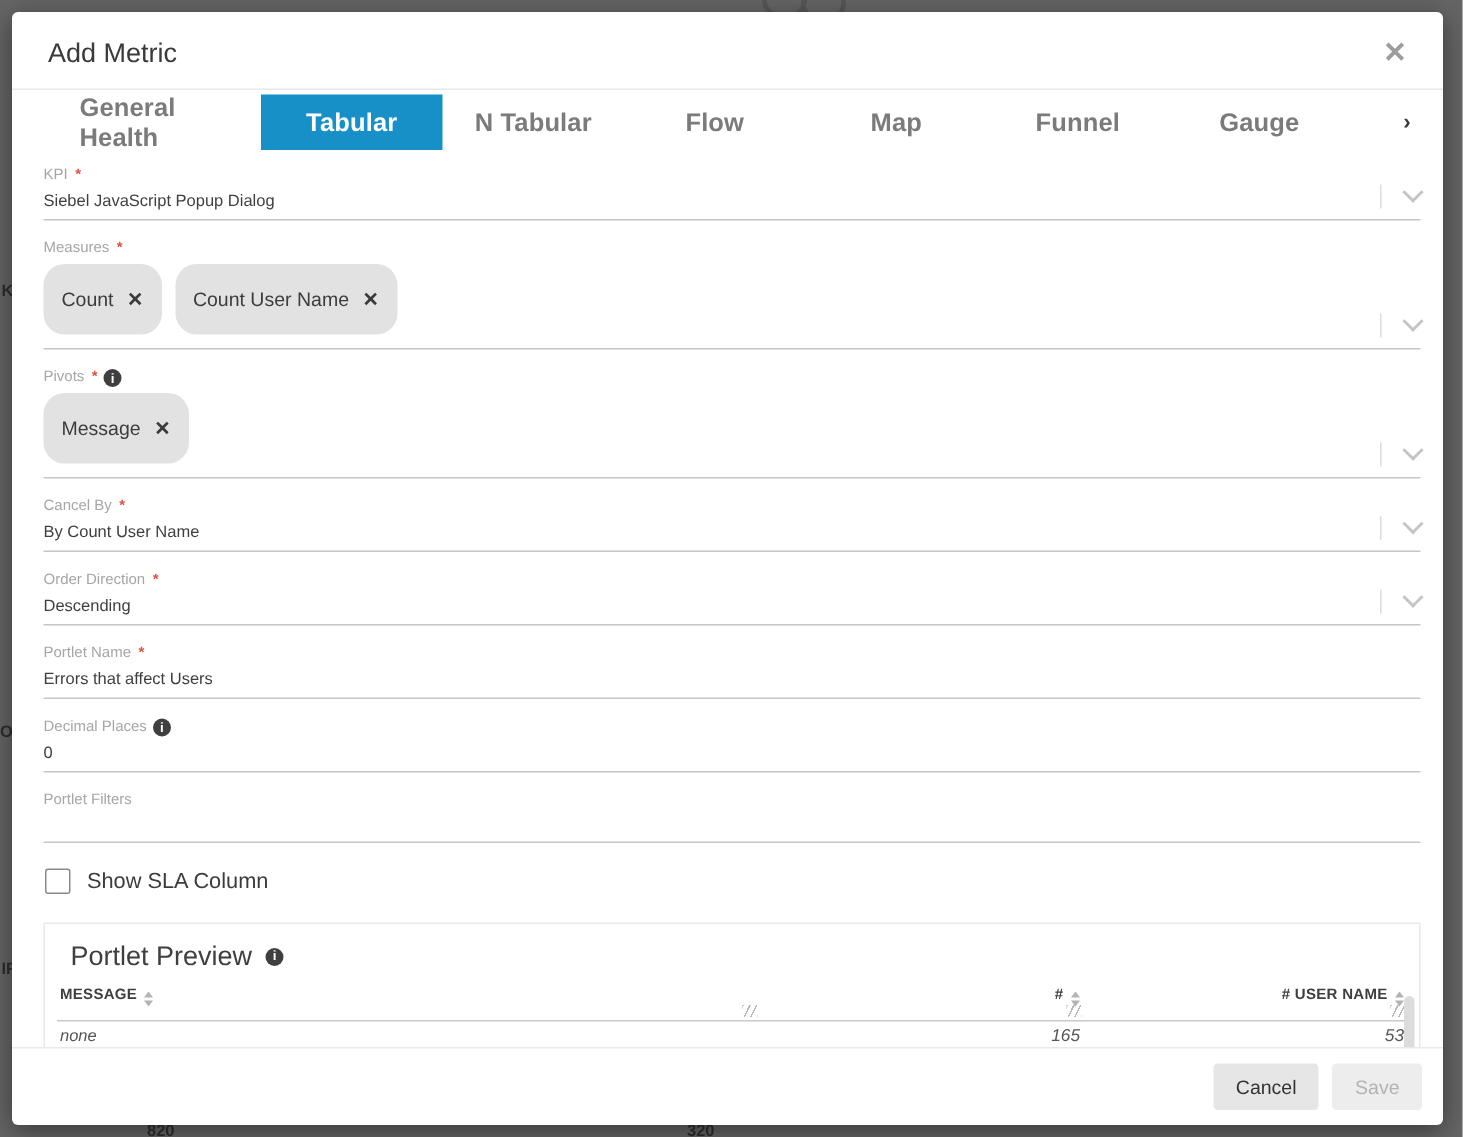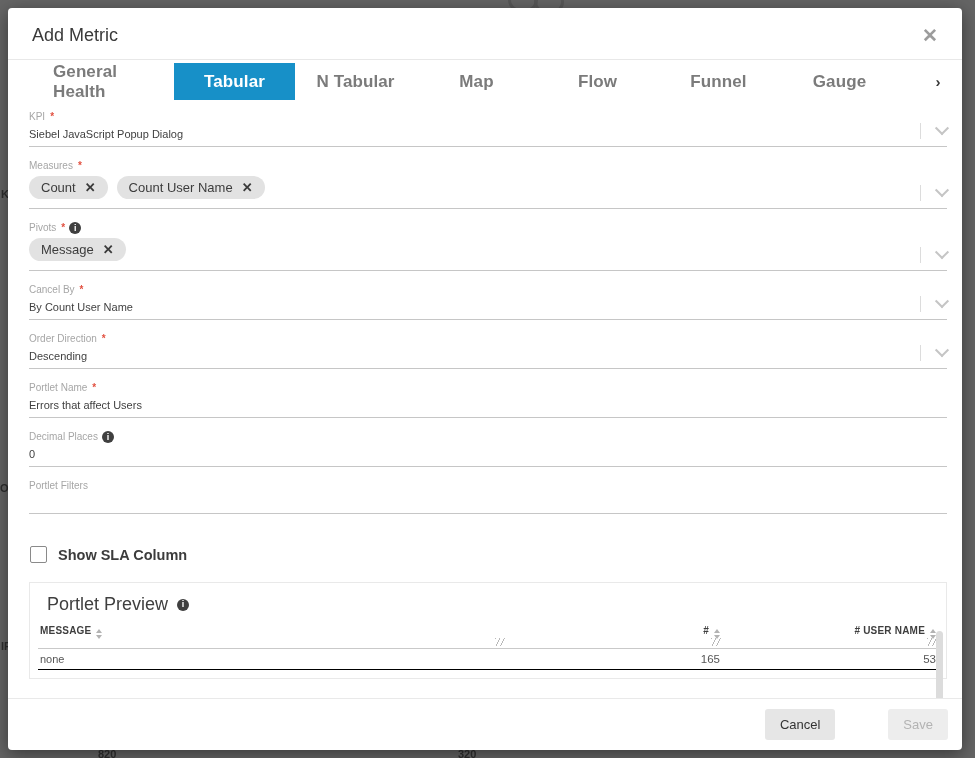--- a/index.html
+++ b/index.html
@@ -45,57 +45,57 @@
     display:inline-flex;align-items:center;justify-content:center;
     width:12px;height:12px;border-radius:50%;background:#3f3f3f;color:#fff;
     font-size:9px;font-weight:700;line-height:1;
   }
   .select-ctrl{position:absolute;right:0;bottom:7px;display:flex;align-items:center;cursor:pointer;}
   .sel-divider{width:1px;height:16px;background:#dcdcdc;margin-right:16px;}
   .chev{width:8px;height:8px;border-right:2px solid #c5c5c5;border-bottom:2px solid #c5c5c5;transform:rotate(45deg) translate(-2px,-2px);}
   .tags{display:flex;gap:9px;margin:3px 0 7px 0;}
   .pill{
     display:inline-flex;align-items:center;gap:9px;background:#e2e2e2;border-radius:14px;
-    padding:4px 12px;font-size:13px;color:#3c3c3c;
+    padding:16px 12px;font-size:13px;color:#3c3c3c;
   }
   .pill-x{font-weight:700;font-size:13px;color:#3a3a3a;cursor:pointer;line-height:1;}
   .chk-row{display:flex;align-items:center;gap:11px;margin:19px 0 19px 1px;}
   .chk-box{width:15px;height:15px;border:1.5px solid #8a8a8a;border-radius:2px;background:#fff;cursor:pointer;flex:none;}
   .chk-label{font-size:14.5px;color:#3c3c3c;}
   .empty-gap{height:18px;}
   
   .preview{border:1px solid #e9e9e9;margin-top:15px;padding:11px 8px 8px 8px;position:relative;}
   .preview-title-row{display:flex;align-items:center;gap:9px;padding-left:9px;margin-bottom:7px;}
   .preview-title{font-size:18px;color:#3f3f3f;}
   table.ptable{width:100%;border-collapse:collapse;table-layout:fixed;}
   .ptable th{
     font-size:10px;font-weight:700;color:#3e3e3e;letter-spacing:.2px;text-align:left;
     padding:3px 2px 9px 2px;border-bottom:1px solid #c9c9c9;position:relative;cursor:pointer;
   }
   .ptable th.num{text-align:right;}
   .ptable td{
     font-size:11px;color:#565656;padding:4px 2px;border-bottom:1px solid #000000;
-    white-space:nowrap;overflow:hidden;text-overflow:ellipsis;
+    white-space:nowrap;overflow:hidden;text-overflow:ellipsis;font-style:italic;
   }
   .ptable td.num{text-align:right;font-size:11.5px;}
   .sort-ic{display:inline-flex;flex-direction:column;gap:2px;margin-left:5px;vertical-align:1px;}
   .sort-ic .up{width:0;height:0;border-left:3.5px solid transparent;border-right:3.5px solid transparent;border-bottom:4px solid #b3b3b3;}
   .sort-ic .dn{width:0;height:0;border-left:3.5px solid transparent;border-right:3.5px solid transparent;border-top:4px solid #b3b3b3;}
   .grip{
     position:absolute;right:1px;bottom:2px;width:10px;height:8px;cursor:col-resize;
     background:repeating-linear-gradient(115deg,#b9b9b9 0 1px,transparent 1px 4px);
   }
   .vscroll{position:absolute;right:3px;top:48px;width:7px;height:92px;border-radius:4px;background:#dcdcdc;cursor:grab;}
   
   .modal-footer{
     border-top:1px solid #e9e9e9;padding:10px 14px;display:flex;justify-content:flex-end;gap:9px;align-items:center;
   }
   .btn{border:none;border-radius:3px;font-family:inherit;font-size:13px;padding:8px 15px;cursor:pointer;}
   .btn-cancel{background:#e6e6e6;color:#333333;}
-  .btn-save{background:#ededed;color:#b3b3b3;margin-left:44px;}
+  .btn-save{background:#ededed;color:#b3b3b3;}
 </style>
 </head>
 <body>
 
 <div class="bg-circle" style="left:508px;top:-13px;"></div>
 <div class="bg-circle" style="left:534px;top:-11px;"></div>
 <div class="bg-frag" style="left:1px;top:188px;">K</div>
 <div class="bg-frag" style="left:0px;top:482px;">OL</div>
 <div class="bg-frag" style="left:1px;top:640px;">IF</div>
 <div class="bg-frag" style="left:98px;top:748px;">820</div>
@@ -105,22 +105,22 @@
 
   <div class="modal-header">
     <div class="modal-title">Add Metric</div>
     <div class="close-x">✕</div>
   </div>
 
   <div class="tabs">
     <div class="tab">General Health</div>
     <div class="tab active">Tabular</div>
     <div class="tab">N Tabular</div>
+    <div class="tab">Flow</div>
     <div class="tab">Map</div>
-    <div class="tab">Flow</div>
     <div class="tab">Funnel</div>
     <div class="tab">Gauge</div>
     <div class="tab-more">›</div>
   </div>
 
   <div class="content">
 
     <div class="field">
       <div class="f-label">
         <span>KPI</span>
@@ -213,21 +213,21 @@
       <div class="f-value">0</div>
     </div>
 
     <div class="field">
       <div class="f-label">
         <span>Portlet Filters</span>
       </div>
       <div class="empty-gap"></div>
     </div>
 
-    <div class="chk-row" style="margin-top:32px;font-weight:bold;">
+    <div class="chk-row" style="margin-top:17px;">
       <span class="chk-box"></span>
       <span class="chk-label">Show SLA Column</span>
     </div>
 
     <div class="preview">
       <div class="preview-title-row">
         <span class="preview-title">Portlet Preview</span>
         <span class="info-i">i</span>
       </div>
       <table class="ptable">

